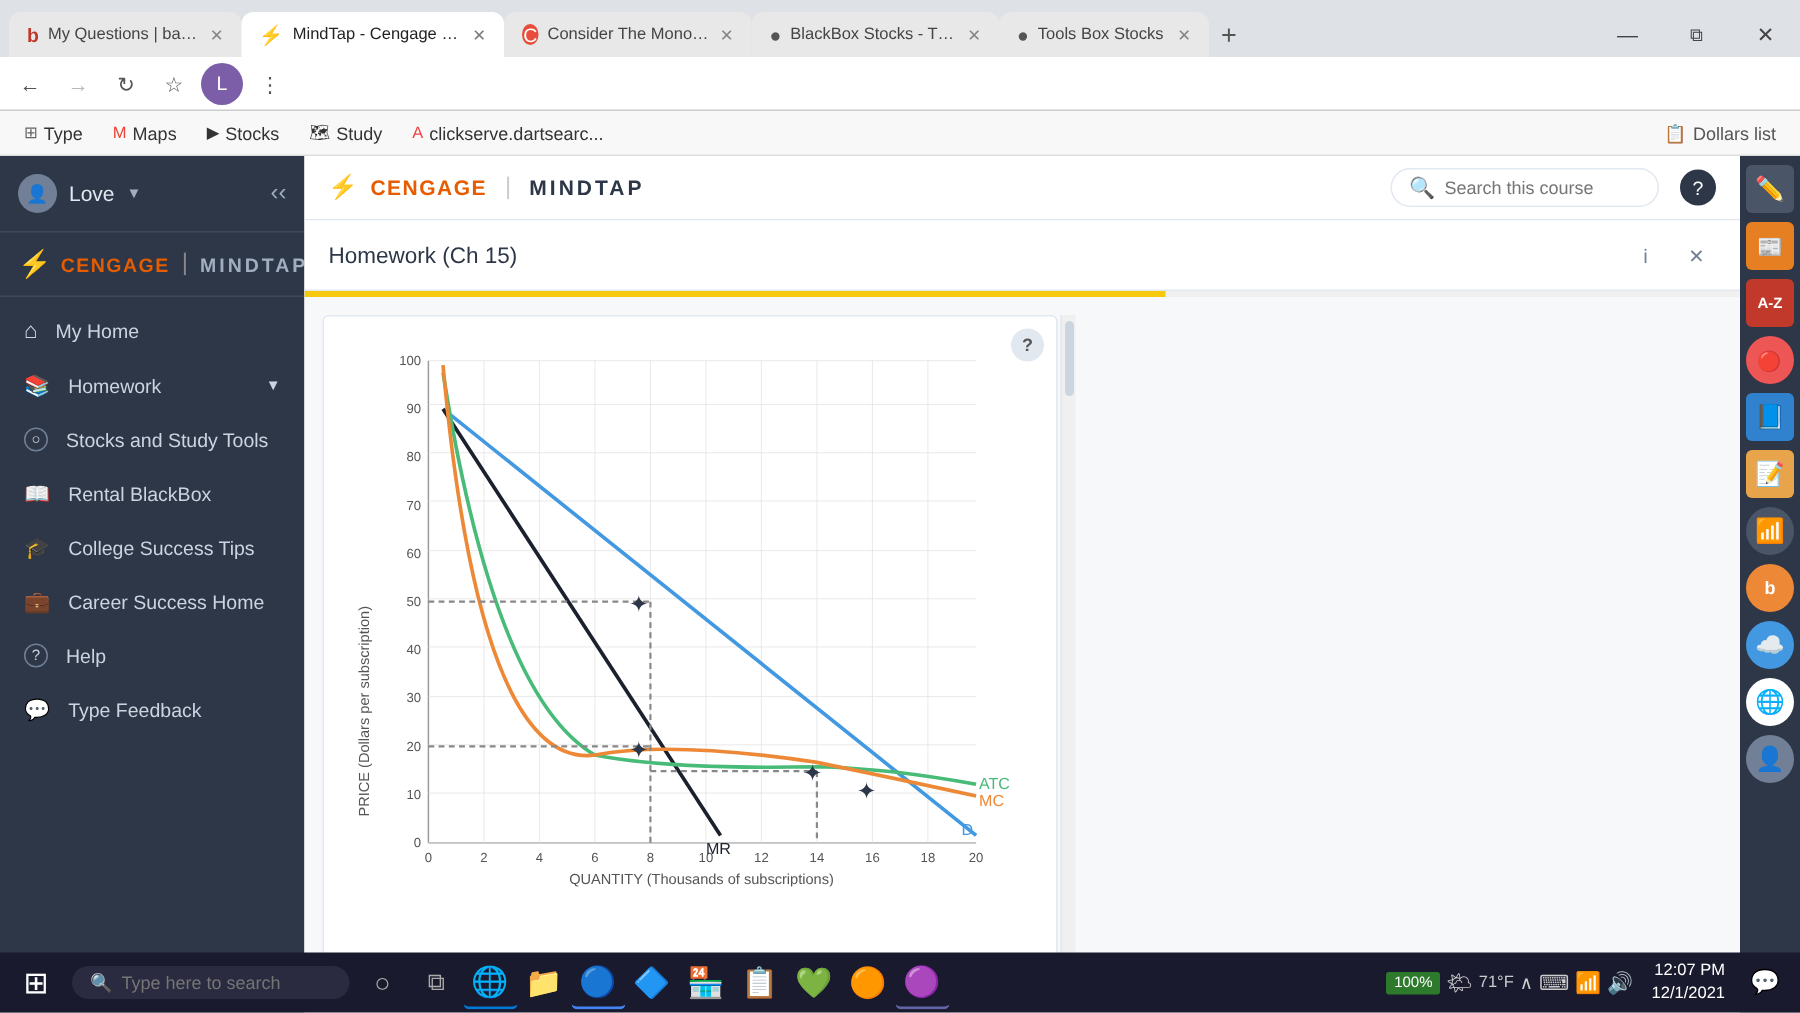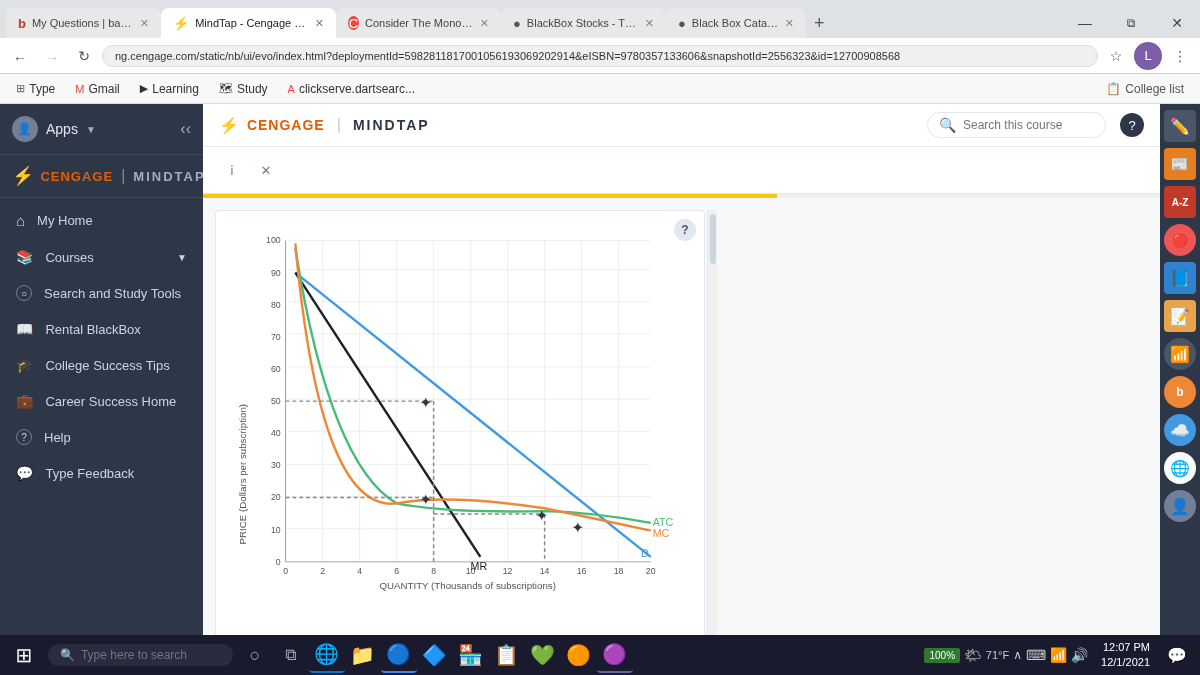--- a/index.html
+++ b/index.html
@@ -50,102 +50,101 @@
     </div>
 
     <div class="tab" style="background:#e8e8e8; min-width:165px; max-width:165px;">
       <span style="font-size:13px; color:#555;">●</span>
       <span class="tab-label" style="font-size:11px; overflow:hidden; text-overflow:ellipsis; white-space:nowrap; max-width:120px;">BlackBox Stocks - The Most</span>
       <span class="tab-close" style="margin-left:auto; opacity:0.6; font-size:11px;">✕</span>
     </div>
 
     <div class="tab" style="background:#e8e8e8; min-width:140px; max-width:140px;">
       <span style="font-size:13px; color:#555;">●</span>
-      <span class="tab-label" style="font-size:11px; overflow:hidden; text-overflow:ellipsis; white-space:nowrap; max-width:100px;">Black Box Catalog</span>
+      <span class="tab-label" style="font-size:11px; overflow:hidden; text-overflow:ellipsis; white-space:nowrap; max-width:100px;">Tools Box Stocks</span>
       <span class="tab-close" style="margin-left:auto; opacity:0.6; font-size:11px;">✕</span>
     </div>
     <span class="new-tab-btn" style="padding:4px 8px; font-size:18px; cursor:pointer; color:#555;">+</span>
     <div style="margin-left:auto; display:flex; align-items:center;">
       <div class="win-btn" style="width:46px; height:30px; display:flex; align-items:center; justify-content:center; font-size:14px; cursor:pointer; color:#444;">—</div>
       <div class="win-btn" style="width:46px; height:30px; display:flex; align-items:center; justify-content:center; font-size:12px; cursor:pointer; color:#444;">⧉</div>
       <div class="win-btn close" style="width:46px; height:30px; display:flex; align-items:center; justify-content:center; font-size:14px; cursor:pointer; color:#444;">✕</div>
     </div>
   </div>
 
   <div class="address-bar" style="display:flex; align-items:center; background:#fff; height:36px; padding:0 6px; gap:4px; border-bottom:1px solid #ccc;">
     <div class="nav-btn">←</div>
     <div class="nav-btn" style="opacity:0.4;">→</div>
     <div class="nav-btn">↻</div>
-    <div class="url-box" style="flex:1; background:#f0f0f0; border:1px solid #ddd; border-radius:16px; padding:4px 12px; font-size:11px; color:#333; overflow:hidden; text-overflow:ellipsis; white-space:nowrap;">ng.cengage.com/static/nb/ui/evo/index.html?deploymentId=5982811817001056193069202914&amp;eISBN=9780357133606&amp;snapshotId=2556323&amp;id=12700908568</div>
     <div class="addr-icon">☆</div>
     <div class="addr-icon" style="background:#7b5ea7; border-radius:50%; color:#fff; font-size:13px;">L</div>
     <div class="addr-icon">⋮</div>
   </div>
 
   <div style="display:flex; align-items:center; height:30px; padding:0 8px; gap:4px; background:#f8f8f8; border-bottom:1px solid #ddd; font-size:12px;">
     <div class="bookmark-item">
       <span style="font-size:11px; color:#666;">⊞</span>
       <span>Type</span>
     </div>
     <div class="bookmark-item">
       <span style="font-size:11px; color:#ea4335;">M</span>
-      <span>Gmail</span>
+      <span>Maps</span>
     </div>
     <div class="bookmark-item">
       <span style="font-size:11px;">▶</span>
-      <span>Learning</span>
+      <span>Stocks</span>
     </div>
     <div class="bookmark-item">
       <span style="font-size:11px;">🗺</span>
       <span>Study</span>
     </div>
     <div class="bookmark-item">
       <span style="font-size:11px; color:#e44;">A</span>
       <span>clickserve.dartsearc...</span>
     </div>
     <div class="reading-list" style="margin-left:auto; display:flex; align-items:center; gap:4px; color:#555; cursor:pointer; font-size:12px; padding:2px 8px; border-radius:4px;">
       <span>📋</span>
-      <span>College list</span>
+      <span>Dollars list</span>
     </div>
   </div>
 </div>
 
 <div style="display:flex; width:100%; height:571px;">
 
   <div style="width:203px; background:#2d3748; color:#e2e8f0; flex-shrink:0; display:flex; flex-direction:column; height:100%; overflow:hidden;">
 
     <div style="display:flex; align-items:center; justify-content:space-between; padding:12px 12px; border-bottom:1px solid #3d4a5c;">
       <div class="sidebar-user" style="display:flex; align-items:center; gap:8px;">
         <div style="width:26px; height:26px; border-radius:50%; background:#718096; display:flex; align-items:center; justify-content:center; font-size:12px;">👤</div>
-        <span style="font-size:14px; font-weight:500;">Apps</span>
+        <span style="font-size:14px; font-weight:500;">Love</span>
         <span style="font-size:10px; color:#a0aec0;">▼</span>
       </div>
       <div style="color:#a0aec0; cursor:pointer; font-size:16px;">‹‹</div>
     </div>
 
     <div style="display:flex; align-items:center; padding:10px 12px; border-bottom:1px solid #3d4a5c; gap:6px;">
       <span style="color:#e65c00; font-size:18px; font-weight:bold;">⚡</span>
       <span style="font-size:13px; color:#e65c00; font-weight:bold; letter-spacing:1px;">CENGAGE</span>
       <span style="color:#888; font-size:16px; margin:0 2px;">|</span>
       <span style="font-size:13px; color:#a0aec0; font-weight:bold; letter-spacing:2px;">MINDTAP</span>
     </div>
 
     <div style="display:flex; flex-direction:column; padding:4px 0; flex:1;">
       <div class="nav-item" style="display:flex; align-items:center; gap:12px; padding:10px 16px; cursor:pointer; color:#cbd5e0; font-size:13px;">
         <span style="font-size:15px;">⌂</span>
         <span>My Home</span>
       </div>
       <div style="display:flex; align-items:center; gap:12px; padding:10px 16px; cursor:pointer; color:#cbd5e0; font-size:13px;">
         <span style="font-size:14px;">📚</span>
-        <span>Courses</span>
+        <span>Homework</span>
         <span style="margin-left:auto; font-size:10px;">▼</span>
       </div>
       <div style="display:flex; align-items:center; gap:12px; padding:10px 16px; cursor:pointer; color:#cbd5e0; font-size:13px;">
         <span style="font-size:14px; border:1px solid #718096; border-radius:50%; width:16px; height:16px; display:inline-flex; align-items:center; justify-content:center; font-size:10px;">○</span>
-        <span>Search and Study Tools</span>
+        <span>Stocks and Study Tools</span>
       </div>
       <div style="display:flex; align-items:center; gap:12px; padding:10px 16px; cursor:pointer; color:#cbd5e0; font-size:13px;">
         <span style="font-size:14px;">📖</span>
         <span>Rental BlackBox</span>
       </div>
       <div style="display:flex; align-items:center; gap:12px; padding:10px 16px; cursor:pointer; color:#cbd5e0; font-size:13px;">
         <span style="font-size:14px;">🎓</span>
         <span>College Success Tips</span>
       </div>
       <div style="display:flex; align-items:center; gap:12px; padding:10px 16px; cursor:pointer; color:#cbd5e0; font-size:13px;">
@@ -172,20 +171,21 @@
       <span style="font-size:14px; color:#2d3748; font-weight:bold; letter-spacing:2px;">MINDTAP</span>
       <div style="flex:1;"></div>
       <div style="display:flex; align-items:center; gap:6px; border:1px solid #e2e8f0; border-radius:20px; padding:4px 12px;">
         <span style="color:#718096; font-size:14px;">🔍</span>
         <input type="text" style="border: none; outline: none; font-size: 12px; color: rgb(51, 51, 51); width: 130px; background: transparent;" placeholder="Search this course">
       </div>
       <div style="width:24px; height:24px; border-radius:50%; background:#2d3748; color:#fff; display:flex; align-items:center; justify-content:center; font-size:13px; cursor:pointer; margin-left:6px;">?</div>
     </div>
 
     <div style="display:flex; align-items:center; padding:10px 16px; border-bottom:1px solid #e2e8f0; background:#fff; gap:8px;">
+      <span style="font-size:15px; color:#2d3748; font-weight:400; flex:1;">Homework (Ch 15)</span>
       <div style="width:26px; height:26px; display:flex; align-items:center; justify-content:center; cursor:pointer; color:#718096; border-radius:50%;">ℹ</div>
       <div style="width:26px; height:26px; display:flex; align-items:center; justify-content:center; cursor:pointer; color:#718096; border-radius:50%;">✕</div>
     </div>
 
     <div style="height:4px; background:#f0f0f0; width:100%;">
       <div style="height:4px; background:#f6c90e; width:60%;"></div>
     </div>
 
     <div style="flex:1; overflow:hidden; display:flex; padding:12px; background:#f7f8fa;">
       <div style="border:1px solid #e2e8f0; border-radius:4px; padding:10px; width:490px; position:relative; background:#fff;">

